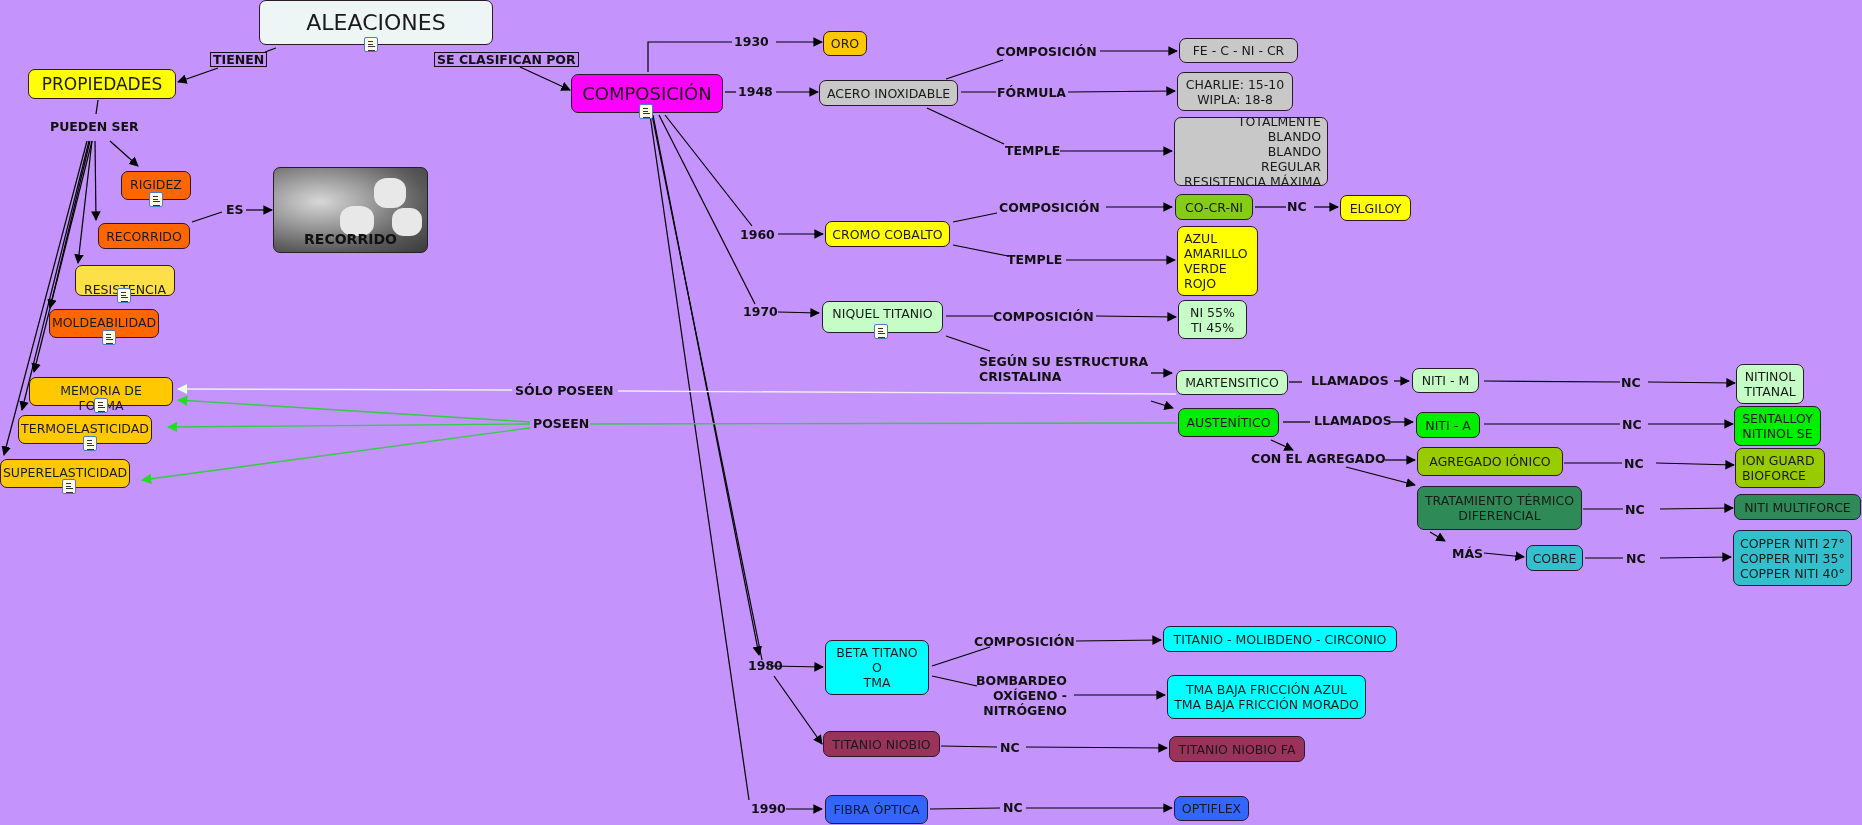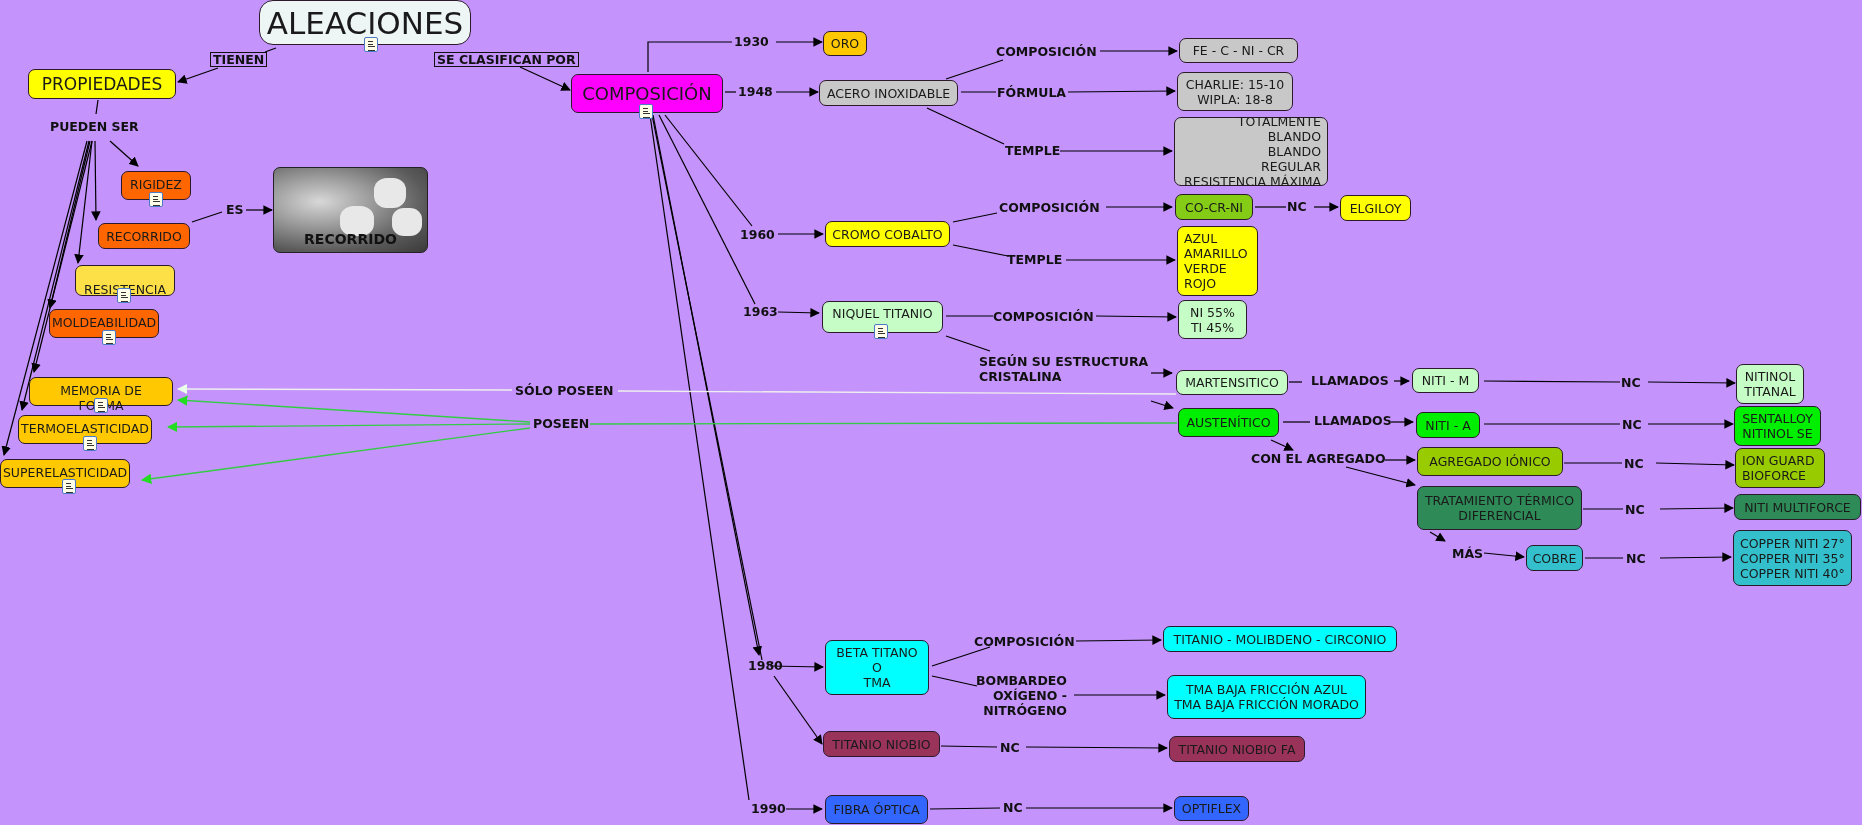--- a/index.html
+++ b/index.html
@@ -130,21 +130,21 @@
   </g>
 
   <g stroke="#33cc44" stroke-width="1.3" fill="none">
     <line x1="1177" y1="423" x2="590" y2="424"></line>
     <line x1="530" y1="422" x2="178" y2="400" marker-end="url(#ahg)"></line>
     <line x1="530" y1="424" x2="168" y2="427" marker-end="url(#ahg)"></line>
     <line x1="530" y1="428" x2="142" y2="480" marker-end="url(#ahg)"></line>
   </g>
 </svg>
 
-<div class="node" style="left:259px;top:0px;width:212px;height:45px;background:#eef5f5;font-size:31px;line-height:34px;border-radius:14px;">ALEACIONES</div>
+<div class="node" style="left:259px;top:0px;width:234px;height:45px;background:#eef5f5;font-size:22px;line-height:34px;">ALEACIONES</div>
 <div class="res-icon" style="left:364px;top:37px;"></div>
 
 <div class="node" style="left:28px;top:69px;width:148px;height:30px;background:#ffff00;font-size:17px;">PROPIEDADES</div>
 
 <div class="node" style="left:121px;top:171px;width:70px;height:29px;background:#ff6600;align-items:flex-start;padding-top:5px;">RIGIDEZ</div>
 <div class="res-icon" style="left:149px;top:192px;"></div>
 
 <div class="node" style="left:98px;top:223px;width:92px;height:26px;background:#ff6600;">RECORRIDO</div>
 
 <div class="photo" style="left:273px;top:167px;width:155px;height:86px;">
@@ -236,21 +236,21 @@
 <div class="lbl boxed" style="left:210px;top:52px;">TIENEN</div>
 <div class="lbl boxed" style="left:434px;top:52px;">SE CLASIFICAN POR</div>
 <div class="lbl" style="left:50px;top:119px;">PUEDEN SER</div>
 <div class="lbl" style="left:226px;top:202px;">ES</div>
 <div class="lbl" style="left:515px;top:383px;">SÓLO POSEEN</div>
 <div class="lbl" style="left:533px;top:416px;">POSEEN</div>
 
 <div class="lbl" style="left:734px;top:34px;">1930</div>
 <div class="lbl" style="left:738px;top:84px;">1948</div>
 <div class="lbl" style="left:740px;top:227px;">1960</div>
-<div class="lbl" style="left:743px;top:304px;">1963</div>
+<div class="lbl" style="left:743px;top:304px;">1970</div>
 <div class="lbl" style="left:748px;top:658px;">1980</div>
 <div class="lbl" style="left:751px;top:801px;">1990</div>
 
 <div class="lbl" style="left:996px;top:44px;">COMPOSICIÓN</div>
 <div class="lbl" style="left:997px;top:85px;">FÓRMULA</div>
 <div class="lbl" style="left:1005px;top:143px;">TEMPLE</div>
 <div class="lbl" style="left:999px;top:200px;">COMPOSICIÓN</div>
 <div class="lbl" style="left:1287px;top:199px;">NC</div>
 <div class="lbl" style="left:1007px;top:252px;">TEMPLE</div>
 <div class="lbl" style="left:993px;top:309px;">COMPOSICIÓN</div>

